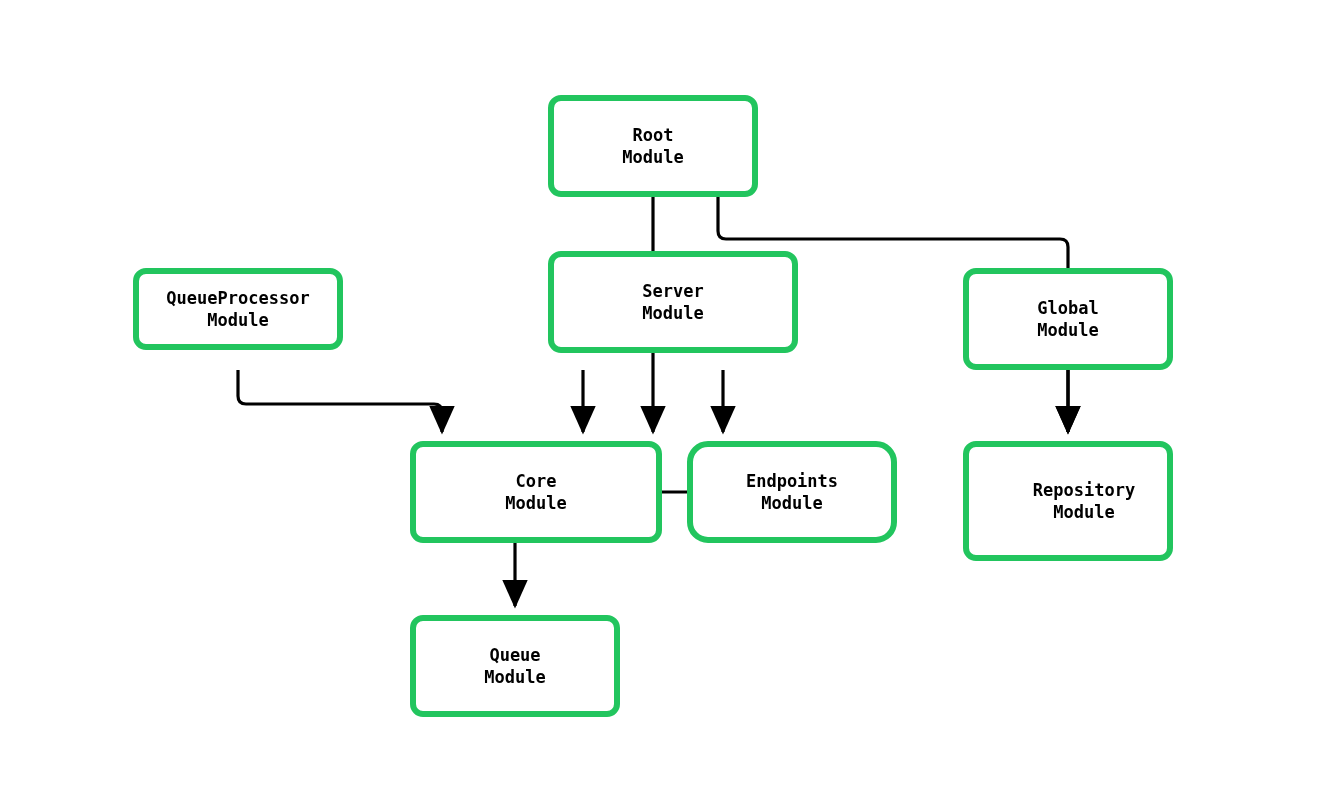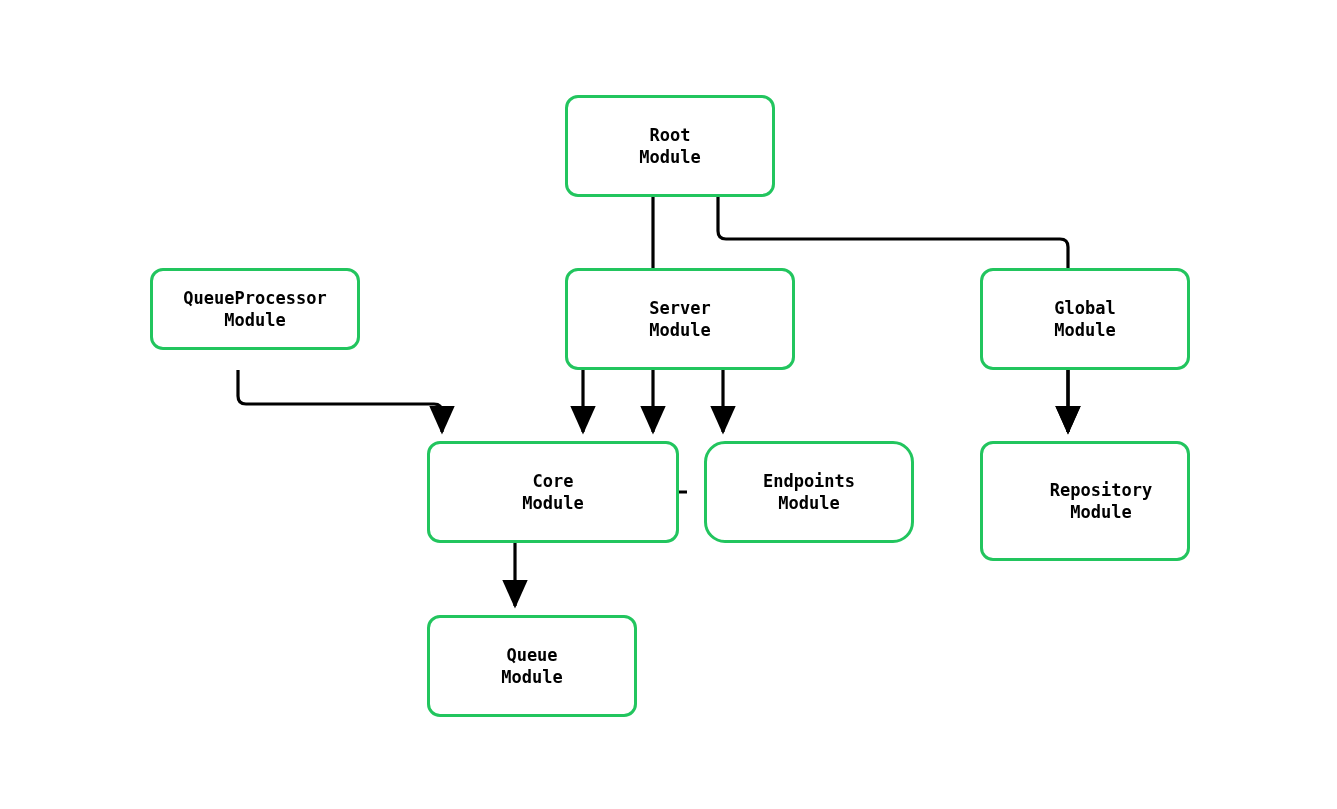--- a/index.html
+++ b/index.html
@@ -23,28 +23,27 @@
     position: absolute;
     top: 0;
     left: 0;
     width: 1337px;
     height: 809px;
   }
   .node {
     position: absolute;
     box-sizing: border-box;
     background: #ffffff;
-    border: 3px solid #22c55e;
+    border: 6px solid #22c55e;
     border-radius: 13px;
     display: flex;
     flex-direction: column;
     align-items: center;
     justify-content: center;
     z-index: 2;
-    margin-left: 17px;
   }
   .node-label-line {
     font-family: "DejaVu Sans Mono", "Liberation Mono", monospace;
     font-size: 17px;
     font-weight: 700;
     line-height: 22px;
     color: #000000;
     white-space: pre;
     letter-spacing: 0px;
   }
@@ -81,21 +80,21 @@
   <div class="node" style="left:548px; top:95px; width:210px; height:102px;">
     <span class="node-label-line">Root</span>
     <span class="node-label-line">Module</span>
   </div>
 
   <div class="node" style="left:133px; top:268px; width:210px; height:82px;">
     <span class="node-label-line">QueueProcessor</span>
     <span class="node-label-line">Module</span>
   </div>
 
-  <div class="node" style="left:548px; top:268px; width:230px; height:102px;text-align:center;">
+  <div class="node" style="left:548px; top:251px; width:250px; height:102px;text-align:center;">
     <span class="node-label-line">Server</span>
     <span class="node-label-line">Module</span>
   </div>
 
   <div class="node" style="left:963px; top:268px; width:210px; height:102px;">
     <span class="node-label-line">Global</span>
     <span class="node-label-line">Module</span>
   </div>
 
   <div class="node" style="left:410px; top:441px; width:252px; height:102px;">

